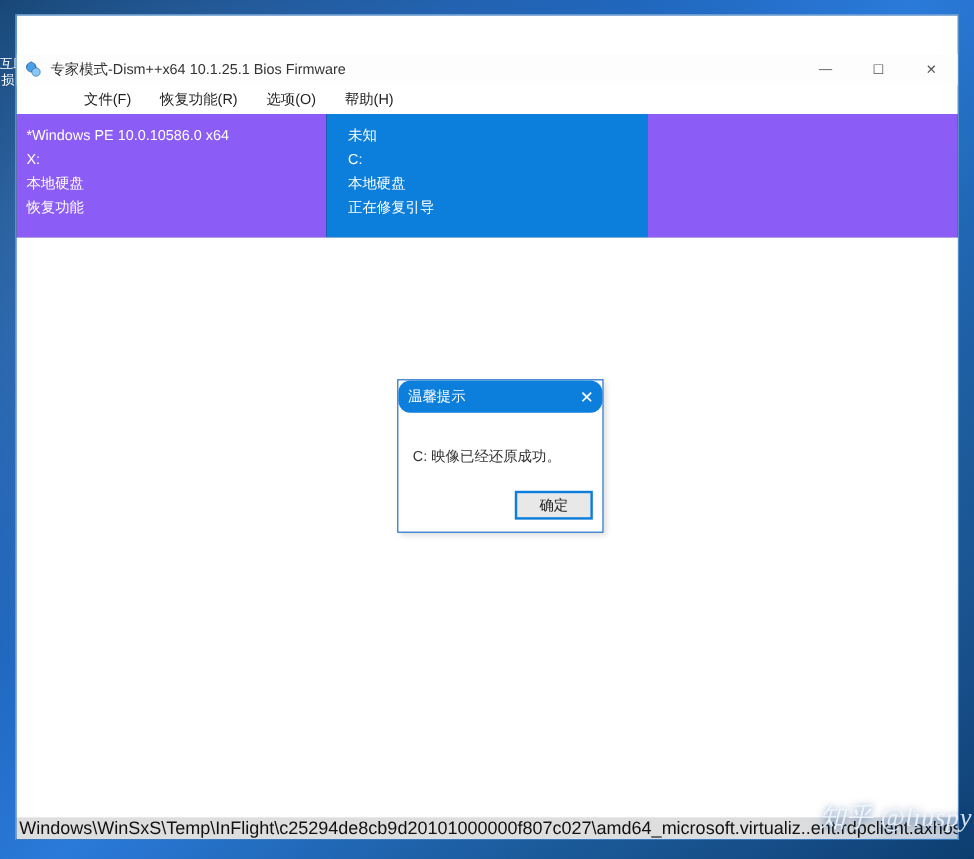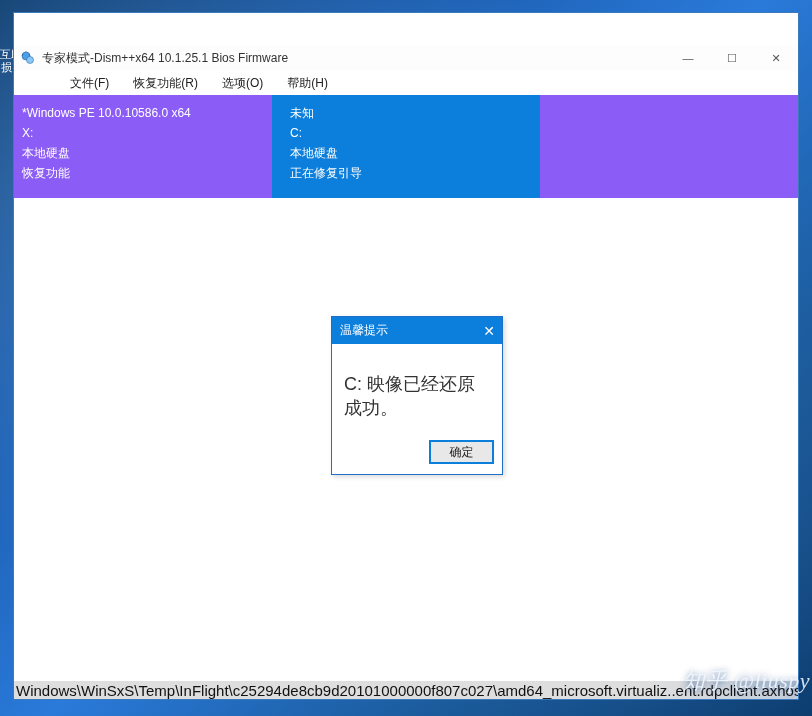--- a/index.html
+++ b/index.html
@@ -115,32 +115,33 @@
       box-shadow: 2px 2px 5px rgba(0,0,0,0.15);
     }
     .dialog-title {
       height: 27px;
       background: #0c7edb;
       color: #fff;
       display: flex;
       align-items: center;
       padding-left: 8px;
       font-size: 12px;
+      border-radius: 10px;
     }
     .dialog-close {
       margin-left: auto;
       width: 26px;
       text-align: center;
       font-size: 14px;
       cursor: default;
     }
     .dialog-body {
       padding: 28px 12px 18px 12px;
       color: #333;
-      font-size: 18px;
+      font-size: 12px;
     }
     .dialog-btns {
       height: 36px;
       display: flex;
       justify-content: flex-end;
       align-items: center;
       padding: 0 8px 8px 0;
     }
     .ok-btn {
       width: 65px;

